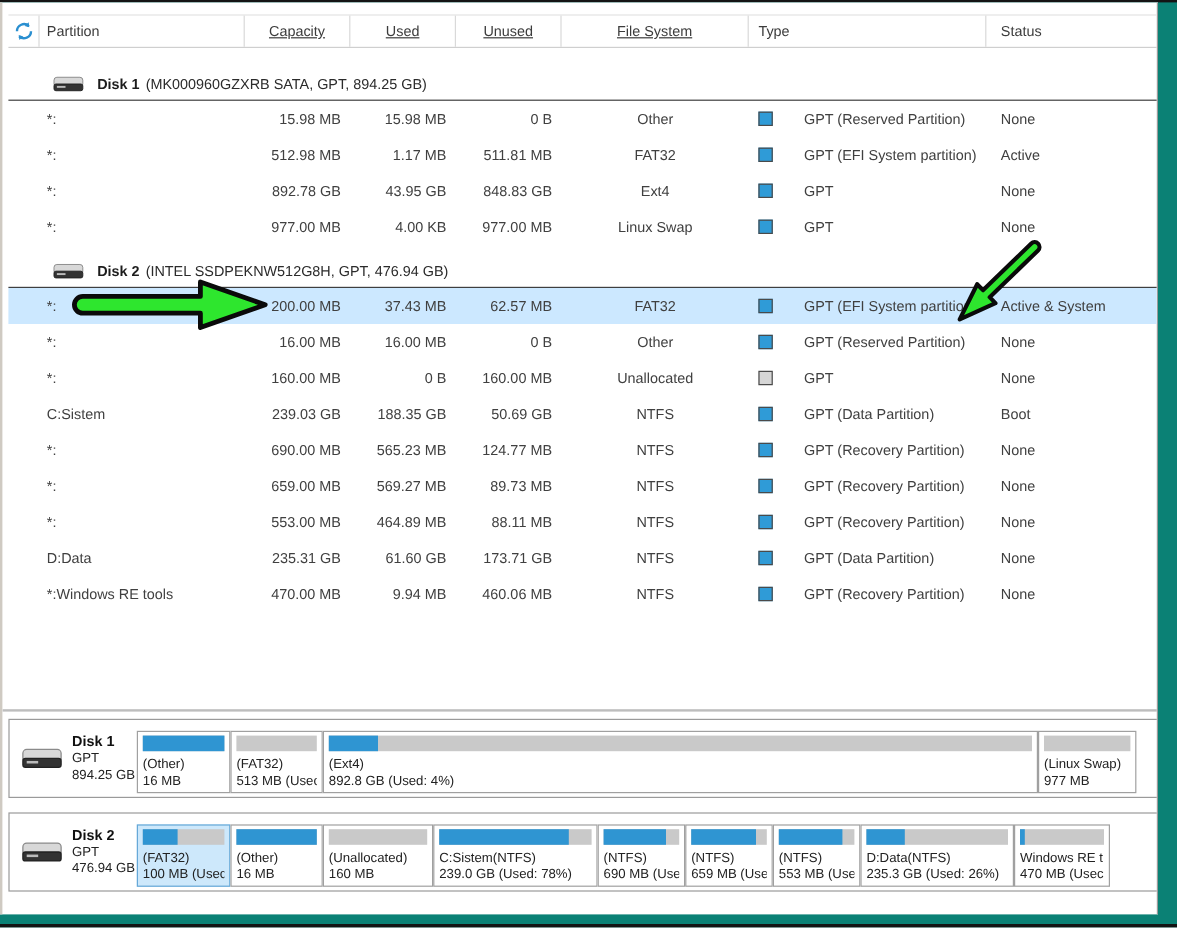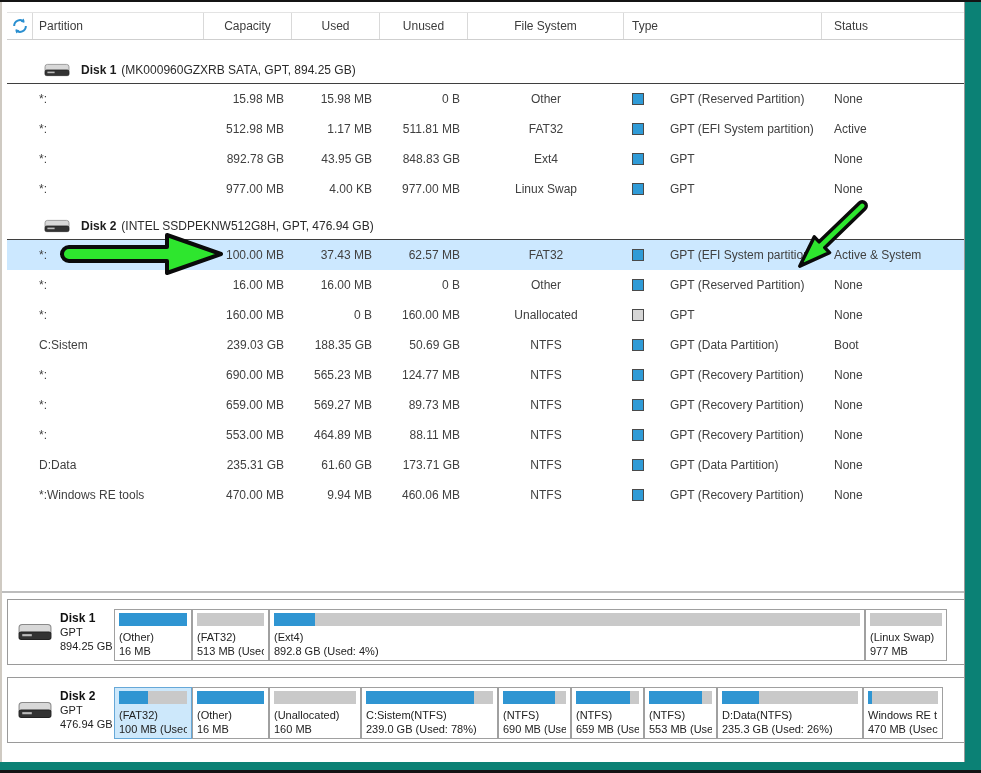--- a/index.html
+++ b/index.html
@@ -13,21 +13,21 @@
   .hdr .hc:last-child{border-right:none;}
   .c{flex:none;}
   .w-ic{width:26px;justify-content:center;}
   .w-part{width:171px;padding-left:6px;}
   .w-cap{width:88px;}
   .w-used{width:88px;}
   .w-unused{width:88px;}
   .w-fs{width:156px;}
   .w-type{width:198px;padding-left:8px;}
   .w-status{width:142px;padding-left:12px;}
-  .hdr .w-cap,.hdr .w-used,.hdr .w-unused,.hdr .w-fs{justify-content:center;}
+  .hdr .w-cap,.hdr .w-used,.hdr .w-unused,.hdr .w-fs{justify-content:center;text-decoration:underline;}
   .diskhdr{display:flex;align-items:center;height:28px;margin-top:16px;padding-left:36px;border-bottom:1px solid #3f3f3f;font-size:12px;color:#1c1c1c;}
   .diskhdr .dname{font-weight:bold;margin:0 5px 0 10px;}
   .diskhdr .dinfo{color:#2b2b2b;}
   .row{display:flex;height:30px;align-items:center;font-size:12px;color:#404040;}
   .row.selected{background:#cce8ff;}
   .cell-part{width:171px;padding-left:6px;margin-left:26px;white-space:nowrap;overflow:hidden;}
   .num{text-align:right;padding-right:8px;}
   .cap{width:88px;}
   .used{width:88px;}
   .unused{width:88px;}
@@ -144,21 +144,21 @@
         <rect x="1" y="3" width="30" height="10" rx="3" fill="#d8d8d8" stroke="#8a8a8a"></rect>
         <rect x="1" y="10" width="30" height="7" rx="2" fill="#333333" stroke="#222222"></rect>
         <rect x="4" y="12" width="9" height="2" fill="#bbbbbb"></rect>
       </svg>
       <span class="dname">Disk 2</span>
       <span class="dinfo">(INTEL SSDPEKNW512G8H, GPT, 476.94 GB)</span>
     </div>
 
     <div class="row selected">
       <div class="cell-part">*:</div>
-      <div class="num cap">100.00 MB</div>
+      <div class="num cap">200.00 MB</div>
       <div class="num used">37.43 MB</div>
       <div class="num unused">62.57 MB</div>
       <div class="fs">FAT32</div>
       <div class="type">
             <span class="sq"></span>
             <span>GPT (EFI System partition)</span>
           </div>
       <div class="status">Active &amp; System</div>
     </div>
     <div class="row">
@@ -373,21 +373,21 @@
         <div class="l1">(NTFS)</div>
         <div class="l2">659 MB (Usec</div>
       </div>
       <div class="blk" style="width:73px">
         <div class="bar">
               <div class="fill" style="width: 84%;"></div>
             </div>
         <div class="l1">(NTFS)</div>
         <div class="l2">553 MB (Usec</div>
       </div>
-      <div class="blk" style="width:146px">
+      <div class="blk" style="width:128px">
         <div class="bar">
               <div class="fill" style="width: 27%;"></div>
             </div>
         <div class="l1">D:Data(NTFS)</div>
         <div class="l2">235.3 GB (Used: 26%)</div>
       </div>
       <div class="blk" style="width:80px">
         <div class="bar">
               <div class="fill" style="width: 5%;"></div>
             </div>

